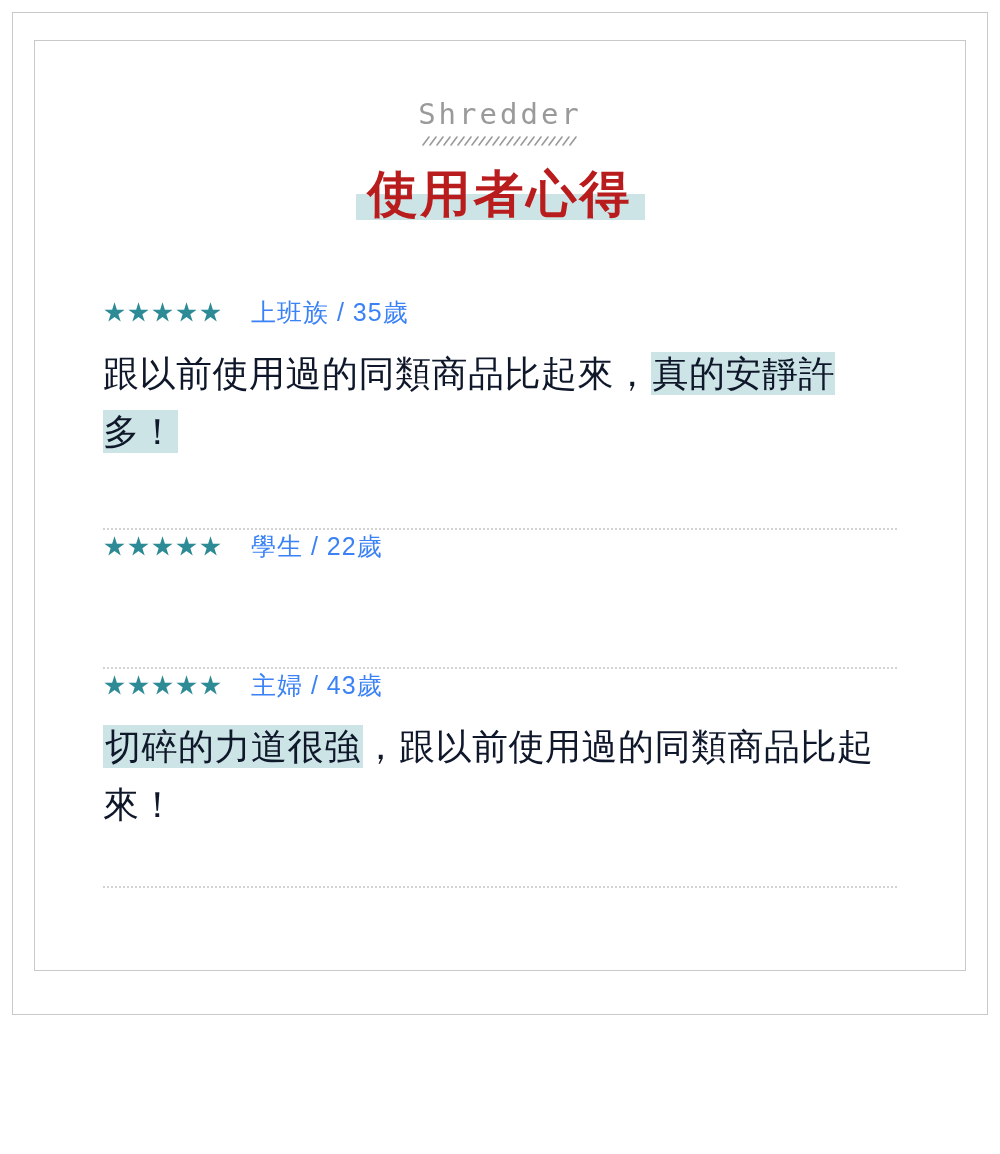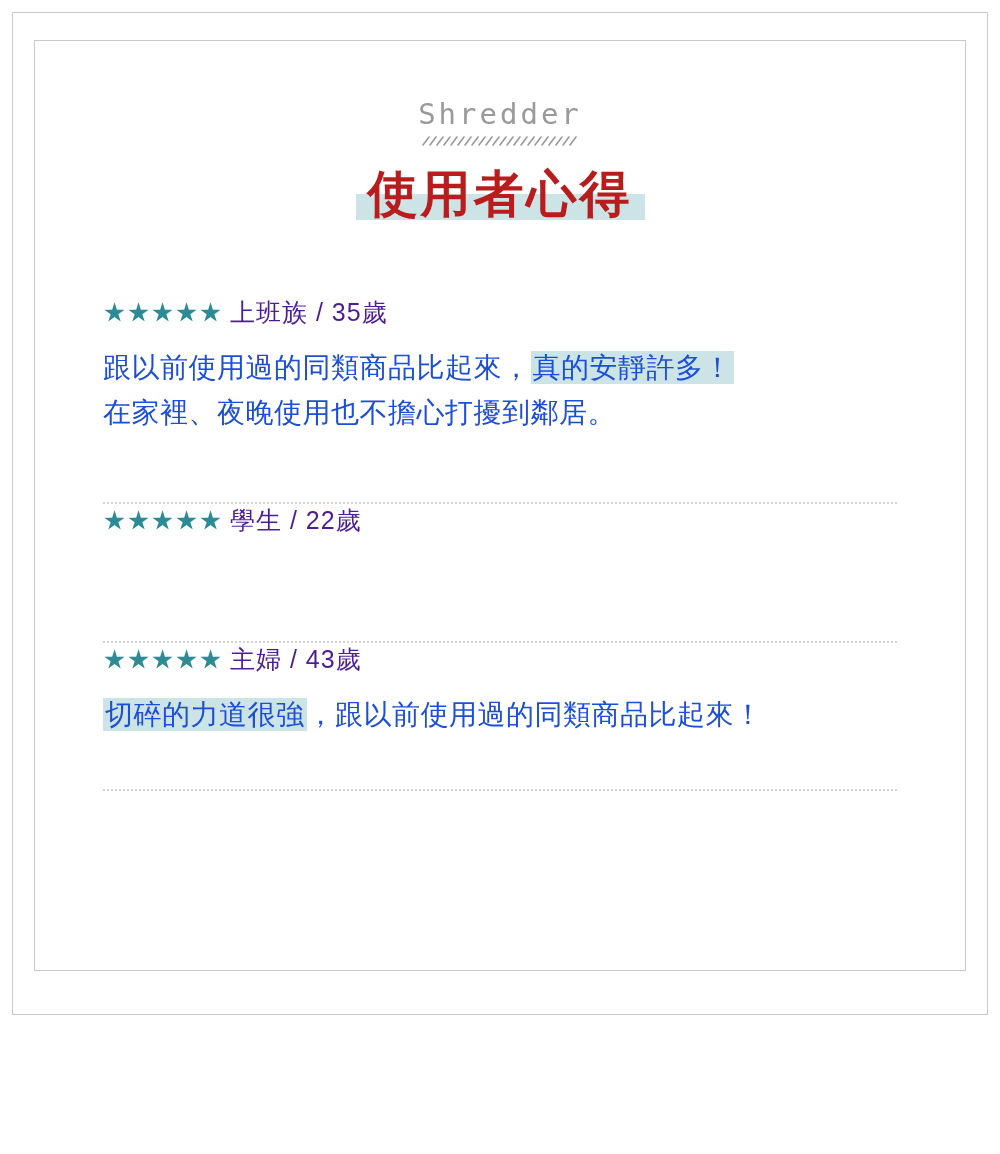--- a/index.html
+++ b/index.html
@@ -107,29 +107,29 @@
     margin-bottom: 16px;
   }
   .stars {
     color: #2d8b96;
     font-size: 23px;
     letter-spacing: 1px;
     line-height: 1;
     white-space: nowrap;
   }
   .reviewer {
-    margin-left: 7px;
+    margin-left: 28px;
     font-size: 25px;
-    color: #4c1d95;
+    color: #3b82f6;
     letter-spacing: 1px;
   }
   .review-body {
-    font-size: 28px;
+    font-size: 36px;
     line-height: 1.62;
-    color: #1d4ed8;
+    color: #0f172a;
     letter-spacing: 0.5px;
   }
   .review-body .hl {
     background: #cde4e6;
     padding: 1px 2px;
   }
   .divider {
     border: 0;
     border-top: 2px dotted #d3d3d3;
     margin: 0 0 0 0;
@@ -182,21 +182,20 @@
       </div>
 
       <div id="reviews">
           <div class="review">
             <div class="review-head">
               <span class="stars">★★★★★</span>
               <span class="reviewer">上班族 / 35歲</span>
             </div>
             <div class="review-body">
               <div><span>跟以前使用過的同類商品比起來，</span><span class="hl">真的安靜許多！</span></div>
-              <div><span>在家裡、夜晚使用也不擔心打擾到鄰居。</span></div>
             </div>
             <div class="gap-md"></div>
           </div>
           <hr class="divider">
           <div class="review">
             <div class="review-head">
               <span class="stars">★★★★★</span>
               <span class="reviewer">學生 / 22歲</span>
             </div>
             <div class="gap-lg"></div>

